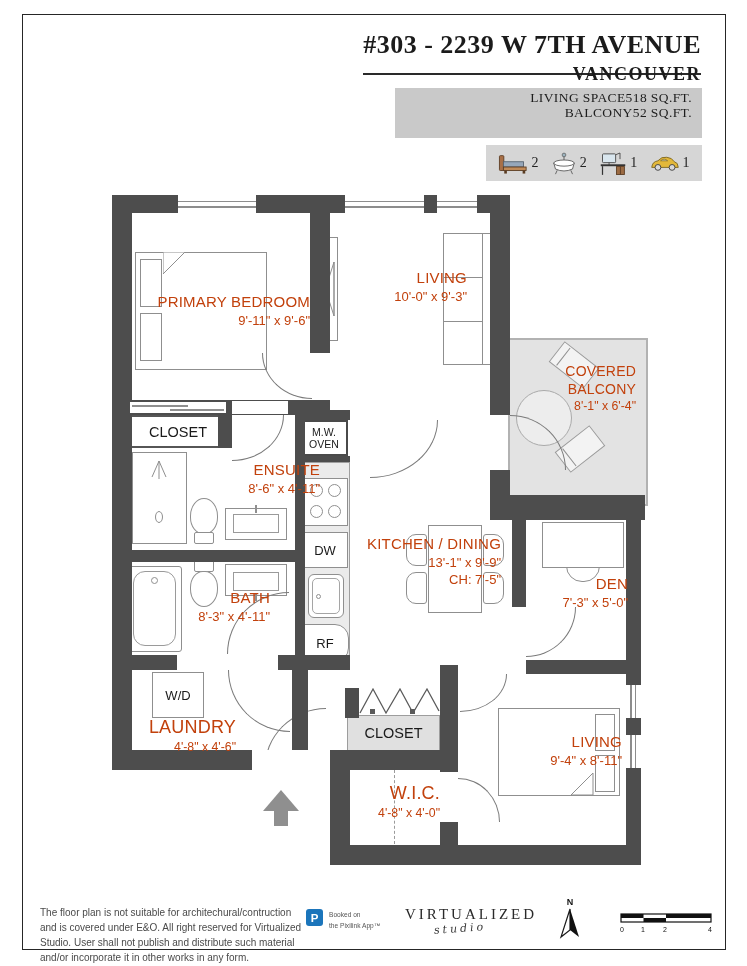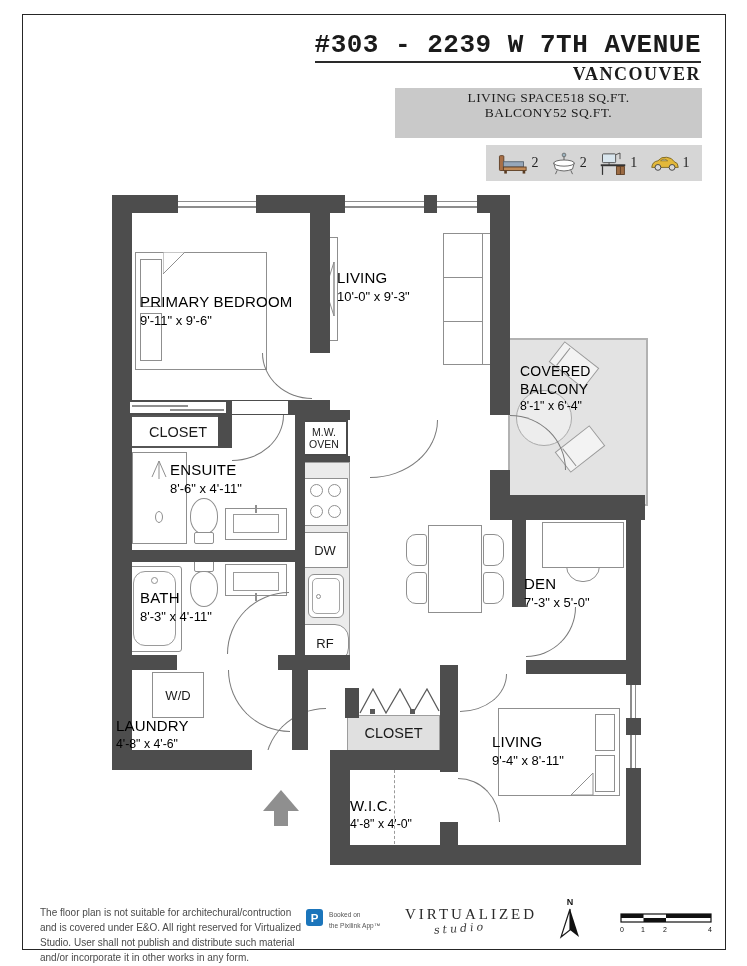--- a/index.html
+++ b/index.html
@@ -1,53 +1,53 @@
 <!DOCTYPE html>
 <html><head>
 <meta charset="utf-8">
 <style>
   html,body{margin:0;padding:0;background:#fff}
   #page{position:relative;width:747px;height:966px;background:#fff;overflow:hidden;
         font-family:"Liberation Sans",sans-serif;}
   .abs{position:absolute}
   #frame{position:absolute;left:22px;top:14px;width:702px;height:934px;border:1.5px solid #262626}
   
-  .title{position:absolute;top:30px;right:46px;font-family:Liberation Mono, monospace;
+  .title{position:absolute;top:30px;right:46px;font-family:Liberation Serif, serif;
          font-size:26px;font-weight:600;letter-spacing:.5px;color:#1b1b1b;
-         border-bottom:2px solid #2a2a2a;padding-bottom:1px;white-space:nowrap}
+         border-bottom:2px solid #2a2a2a;padding-bottom:13px;white-space:nowrap}
   .city{position:absolute;top:64px;right:46px;font-family:"Liberation Serif",serif;
         font-size:18px;font-weight:600;letter-spacing:1.5px;color:#1b1b1b}
   .stats{position:absolute;left:395px;top:88px;width:307px;height:50px;background:#c9c9c9;
          box-sizing:border-box;padding:3px 10px;font-family:"Liberation Serif",serif;
          font-size:13.5px;color:#1d1d1d;letter-spacing:.4px}
-  .stats .row{display:flex;justify-content:center;line-height:14.6px}
+  .stats .row{display:flex;justify-content:flex-end;line-height:14.6px}
   .feats{position:absolute;left:486px;top:145px;width:216px;height:36px;background:#d6d6d6;
          display:flex;align-items:center;justify-content:space-evenly;
          font-family:"Liberation Serif",serif;font-size:14px;color:#222}
   .feat{display:flex;align-items:center;gap:3px}
   
   #plan{position:absolute;left:112px;top:192px;width:540px;height:700px}
   .wall{position:absolute;background:#4d4d4d;z-index:30}
   .winh,.winv{position:absolute;background:#fff;z-index:35}
   .winh::before,.winh::after{content:'';position:absolute;left:0;right:0;height:1.4px;background:#8d8d8d}
   .winh::before{top:31%}.winh::after{top:63%}
   .winv::before,.winv::after{content:'';position:absolute;top:0;bottom:0;width:1.4px;background:#8d8d8d}
   .winv::before{left:28%}.winv::after{left:60%}
   .gapw{position:absolute;background:#fff;z-index:36}
   .arc{position:absolute;box-sizing:border-box;z-index:22}
   .arc.tr{border-top:1.4px solid #7a7a7a;border-right:1.4px solid #7a7a7a;border-top-right-radius:100%}
   .arc.tl{border-top:1.4px solid #7a7a7a;border-left:1.4px solid #7a7a7a;border-top-left-radius:100%}
   .arc.br{border-bottom:1.4px solid #7a7a7a;border-right:1.4px solid #7a7a7a;border-bottom-right-radius:100%}
   .arc.bl{border-bottom:1.4px solid #7a7a7a;border-left:1.4px solid #7a7a7a;border-bottom-left-radius:100%}
   .furn{position:absolute;background:#fff;border:1.3px solid #8f8f8f;box-sizing:border-box;z-index:10}
   .ln{position:absolute;background:#8f8f8f}
-  .lbl{position:absolute;text-align:left;color:#000000;z-index:40;line-height:1.3}
+  .lbl{position:absolute;text-align:right;color:#c2410c;z-index:40;line-height:1.3}
   .nm{font-size:15px;letter-spacing:.2px}
   .dm{font-size:13px;margin-top:1px}
-  .sm .nm{font-size:15px}.sm .dm{font-size:12.3px}
+  .sm .nm{font-size:18px}.sm .dm{font-size:12.3px}
   .app{position:absolute;background:#fff;border:1.4px solid #8f8f8f;box-sizing:border-box;z-index:12;
        display:flex;align-items:center;justify-content:center;font-size:13px;color:#1a1a1a}
   .chair{position:absolute;background:#fff;border:1.3px solid #8f8f8f;box-sizing:border-box;z-index:9}
   .bfill{position:absolute;background:#e3e3e3;border:2px solid #b2b2b2;box-sizing:border-box;z-index:1}
   .cfill{position:absolute;background:#e0e0e0;border:1px solid #9d9d9d;box-sizing:border-box;z-index:12;
          display:flex;align-items:center;justify-content:center;font-size:14.5px;color:#1a1a1a}
   .bchair{position:absolute;width:44px;height:26px;background:#f3f3f3;border:1.3px solid #9a9a9a;
           box-sizing:border-box;z-index:6}
   
   .disc{position:absolute;left:40px;top:905px;width:268px;font-size:10px;line-height:1.5;color:#4a4a4a}
@@ -263,29 +263,34 @@
       <div class="dm">8'-1" x 6'-4"</div>
     </div>
     <div class="lbl sm" style="left:58px;top:268px;width:150px">
       <div class="nm" style="font-size:15px">ENSUITE</div>
       <div class="dm" style="font-size:13px">8'-6" x 4'-11"</div>
     </div>
     <div class="lbl" style="left:28px;top:396px;width:130px">
       <div class="nm">BATH</div>
       <div class="dm">8'-3" x 4'-11"</div>
     </div>
+    <div class="lbl" style="left:224px;top:342px;width:165px">
+      <div class="nm">KITCHEN / DINING</div>
+      <div class="dm">13'-1" x 9'-9"</div>
+      <div class="dm">CH: 7'-5"</div>
+    </div>
     <div class="lbl" style="left:412px;top:382px;width:104px">
       <div class="nm">DEN</div>
       <div class="dm">7'-3" x 5'-0"</div>
     </div>
     <div class="lbl sm" style="left:4px;top:524px;width:120px">
       <div class="nm">LAUNDRY</div>
       <div class="dm">4'-8" x 4'-6"</div>
     </div>
-    <div class="lbl sm" style="left:238px;top:604px;width:90px">
+    <div class="lbl sm" style="left:238px;top:590px;width:90px">
       <div class="nm">W.I.C.</div>
       <div class="dm">4'-8" x 4'-0"</div>
     </div>
     <div class="lbl" style="left:380px;top:540px;width:130px">
       <div class="nm">LIVING</div>
       <div class="dm">9'-4" x 8'-11"</div>
     </div>
   <div class="wall" style="left: 0px; top: 3px; width: 66px; height: 18px;"></div>
       <div class="wall" style="left: 144px; top: 3px; width: 89px; height: 18px;"></div>
       <div class="wall" style="left: 312px; top: 3px; width: 13px; height: 18px;"></div>

